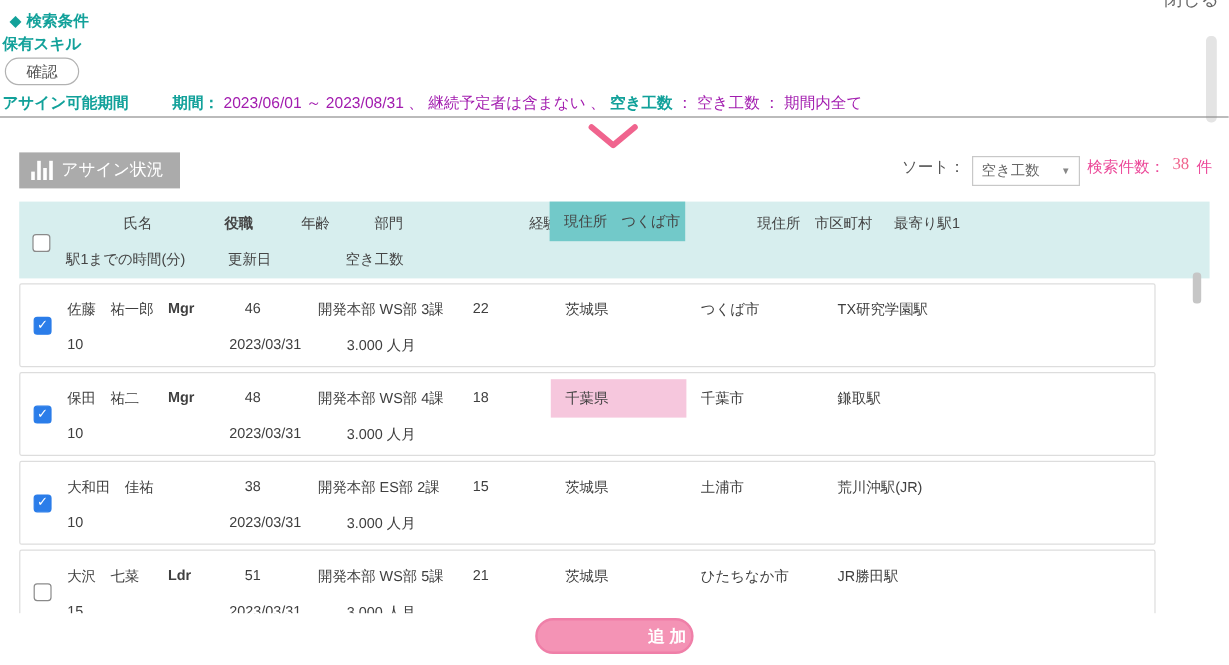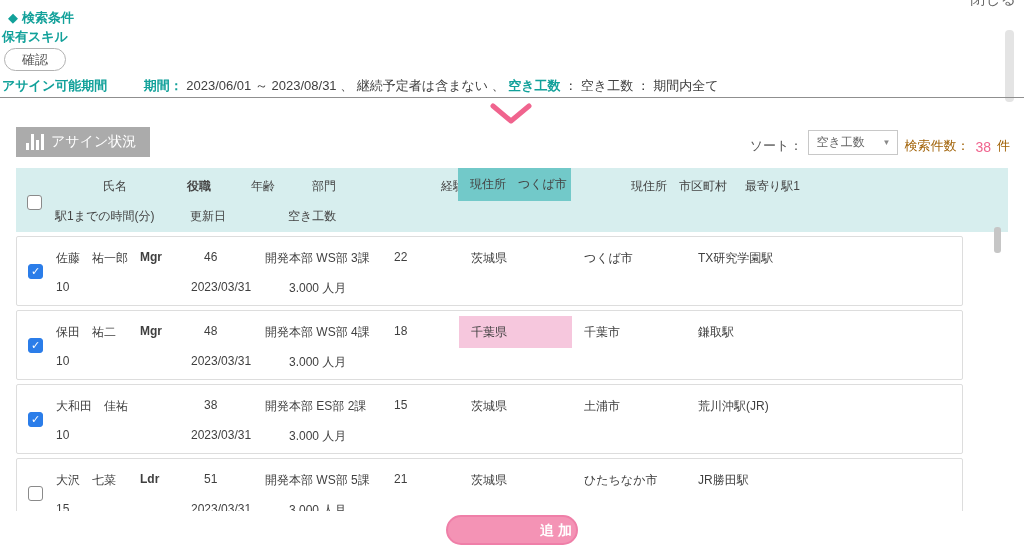--- a/index.html
+++ b/index.html
@@ -23,46 +23,46 @@
   .cond-title { position:absolute; top:9px; left:8px; font-size:13px; }
   .cond-title .diamond { color:#12a19a; font-size:13px; margin-right:4px; }
   .skill-label { position:absolute; top:28px; left:2px; font-size:13px; }
   .confirm-btn {
     position:absolute; top:48px; left:4px; width:62px; height:23px;
     border:1px solid #b2b2b2; border-radius:12px; background:#fff;
     font-size:13px; color:#555; text-align:center; line-height:21px; cursor:pointer;
   }
   .period-row { position:absolute; top:77px; left:2px; width:1000px; font-size:13px; white-space:nowrap; }
   .period-row .lbl-assign { display:inline-block; width:138px; }
-  .period-row .val { color:#404040; font-weight:normal; }
+  .period-row .val { color:#a21caf; font-weight:normal; }
 
   .divider { position:absolute; top:97px; left:0; width:1024px; height:0; border-top:1px solid #8f8f8f; }
 
   .chevron { position:absolute; top:102px; left:488px; cursor:pointer; }
 
   
   .section-badge {
     position:absolute; top:127px; left:16px; height:30px;
     background:#ababab; color:#fff; font-size:14px;
     display:flex; align-items:center; padding:0 14px 0 10px; gap:7px;
   }
   .bars { display:inline-flex; align-items:flex-end; gap:2px; height:16px; }
   .bars i { display:block; width:3px; background:#fff; }
   .bars i:nth-child(1){height:7px;} .bars i:nth-child(2){height:16px;}
   .bars i:nth-child(3){height:10px;} .bars i:nth-child(4){height:16px;}
 
   
-  .sort-row { position:absolute; top:130px; right:14px; display:flex; align-items:flex-end; gap:6px; font-size:13px; color:#555; }
+  .sort-row { position:absolute; top:130px; right:14px; display:flex; align-items:flex-start; gap:6px; font-size:13px; color:#555;font-family:Liberation Serif, serif; }
   .sort-select {
     width:90px; height:25px; border:1px solid #c8c8c8; background:#fff;
     display:flex; align-items:center; justify-content:space-between;
     padding:0 7px; font-size:12px; color:#666; cursor:pointer;
   }
   .sort-select .arrow { font-size:8px; color:#888; }
-  .count-label { color:#a16207; }
+  .count-label { color:#ec4899; }
   .count-num { color:#f0648e; font-size:14px; }
 
   
   .thead {
     position:absolute; top:168px; left:16px; width:992px; height:64px;
     background:#d7eeee; font-size:12px; color:#444;
   }
   .thead .h { position:absolute; white-space:nowrap; }
   .h-check { left:11px; top:24px; }
   .l1 { top:10px;margin-left:48px; } .l2 { top:40px; }

